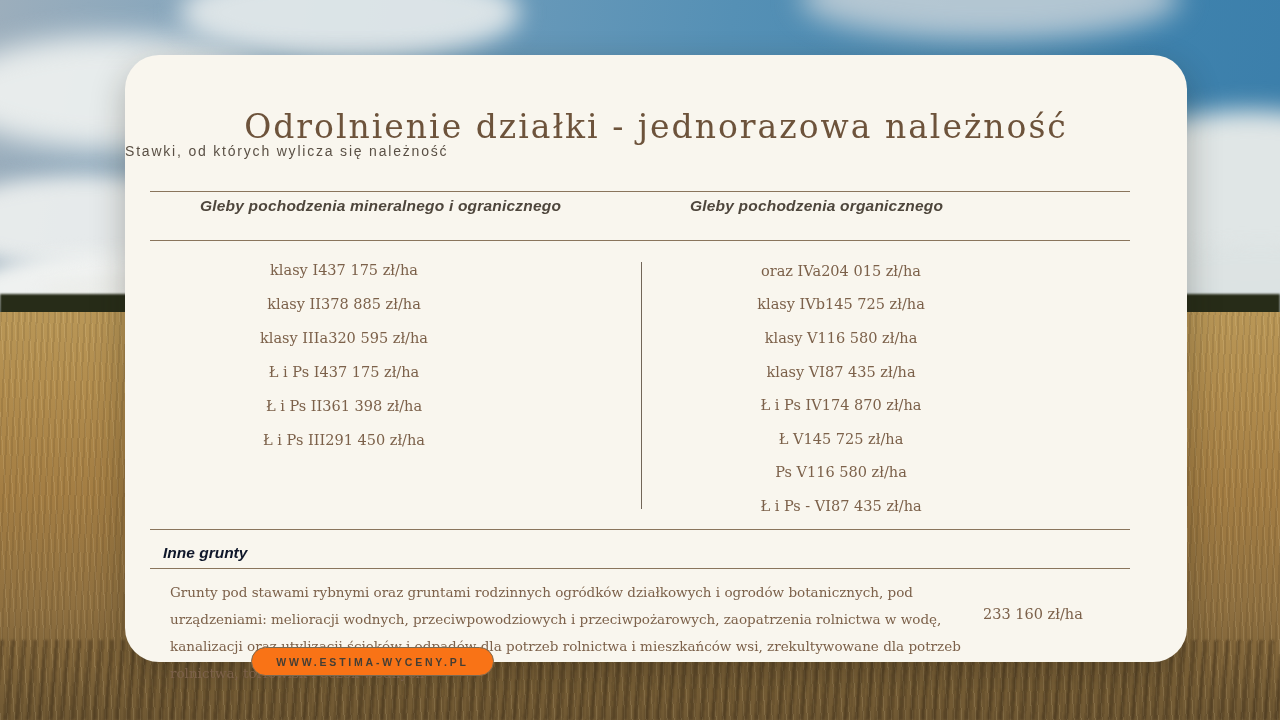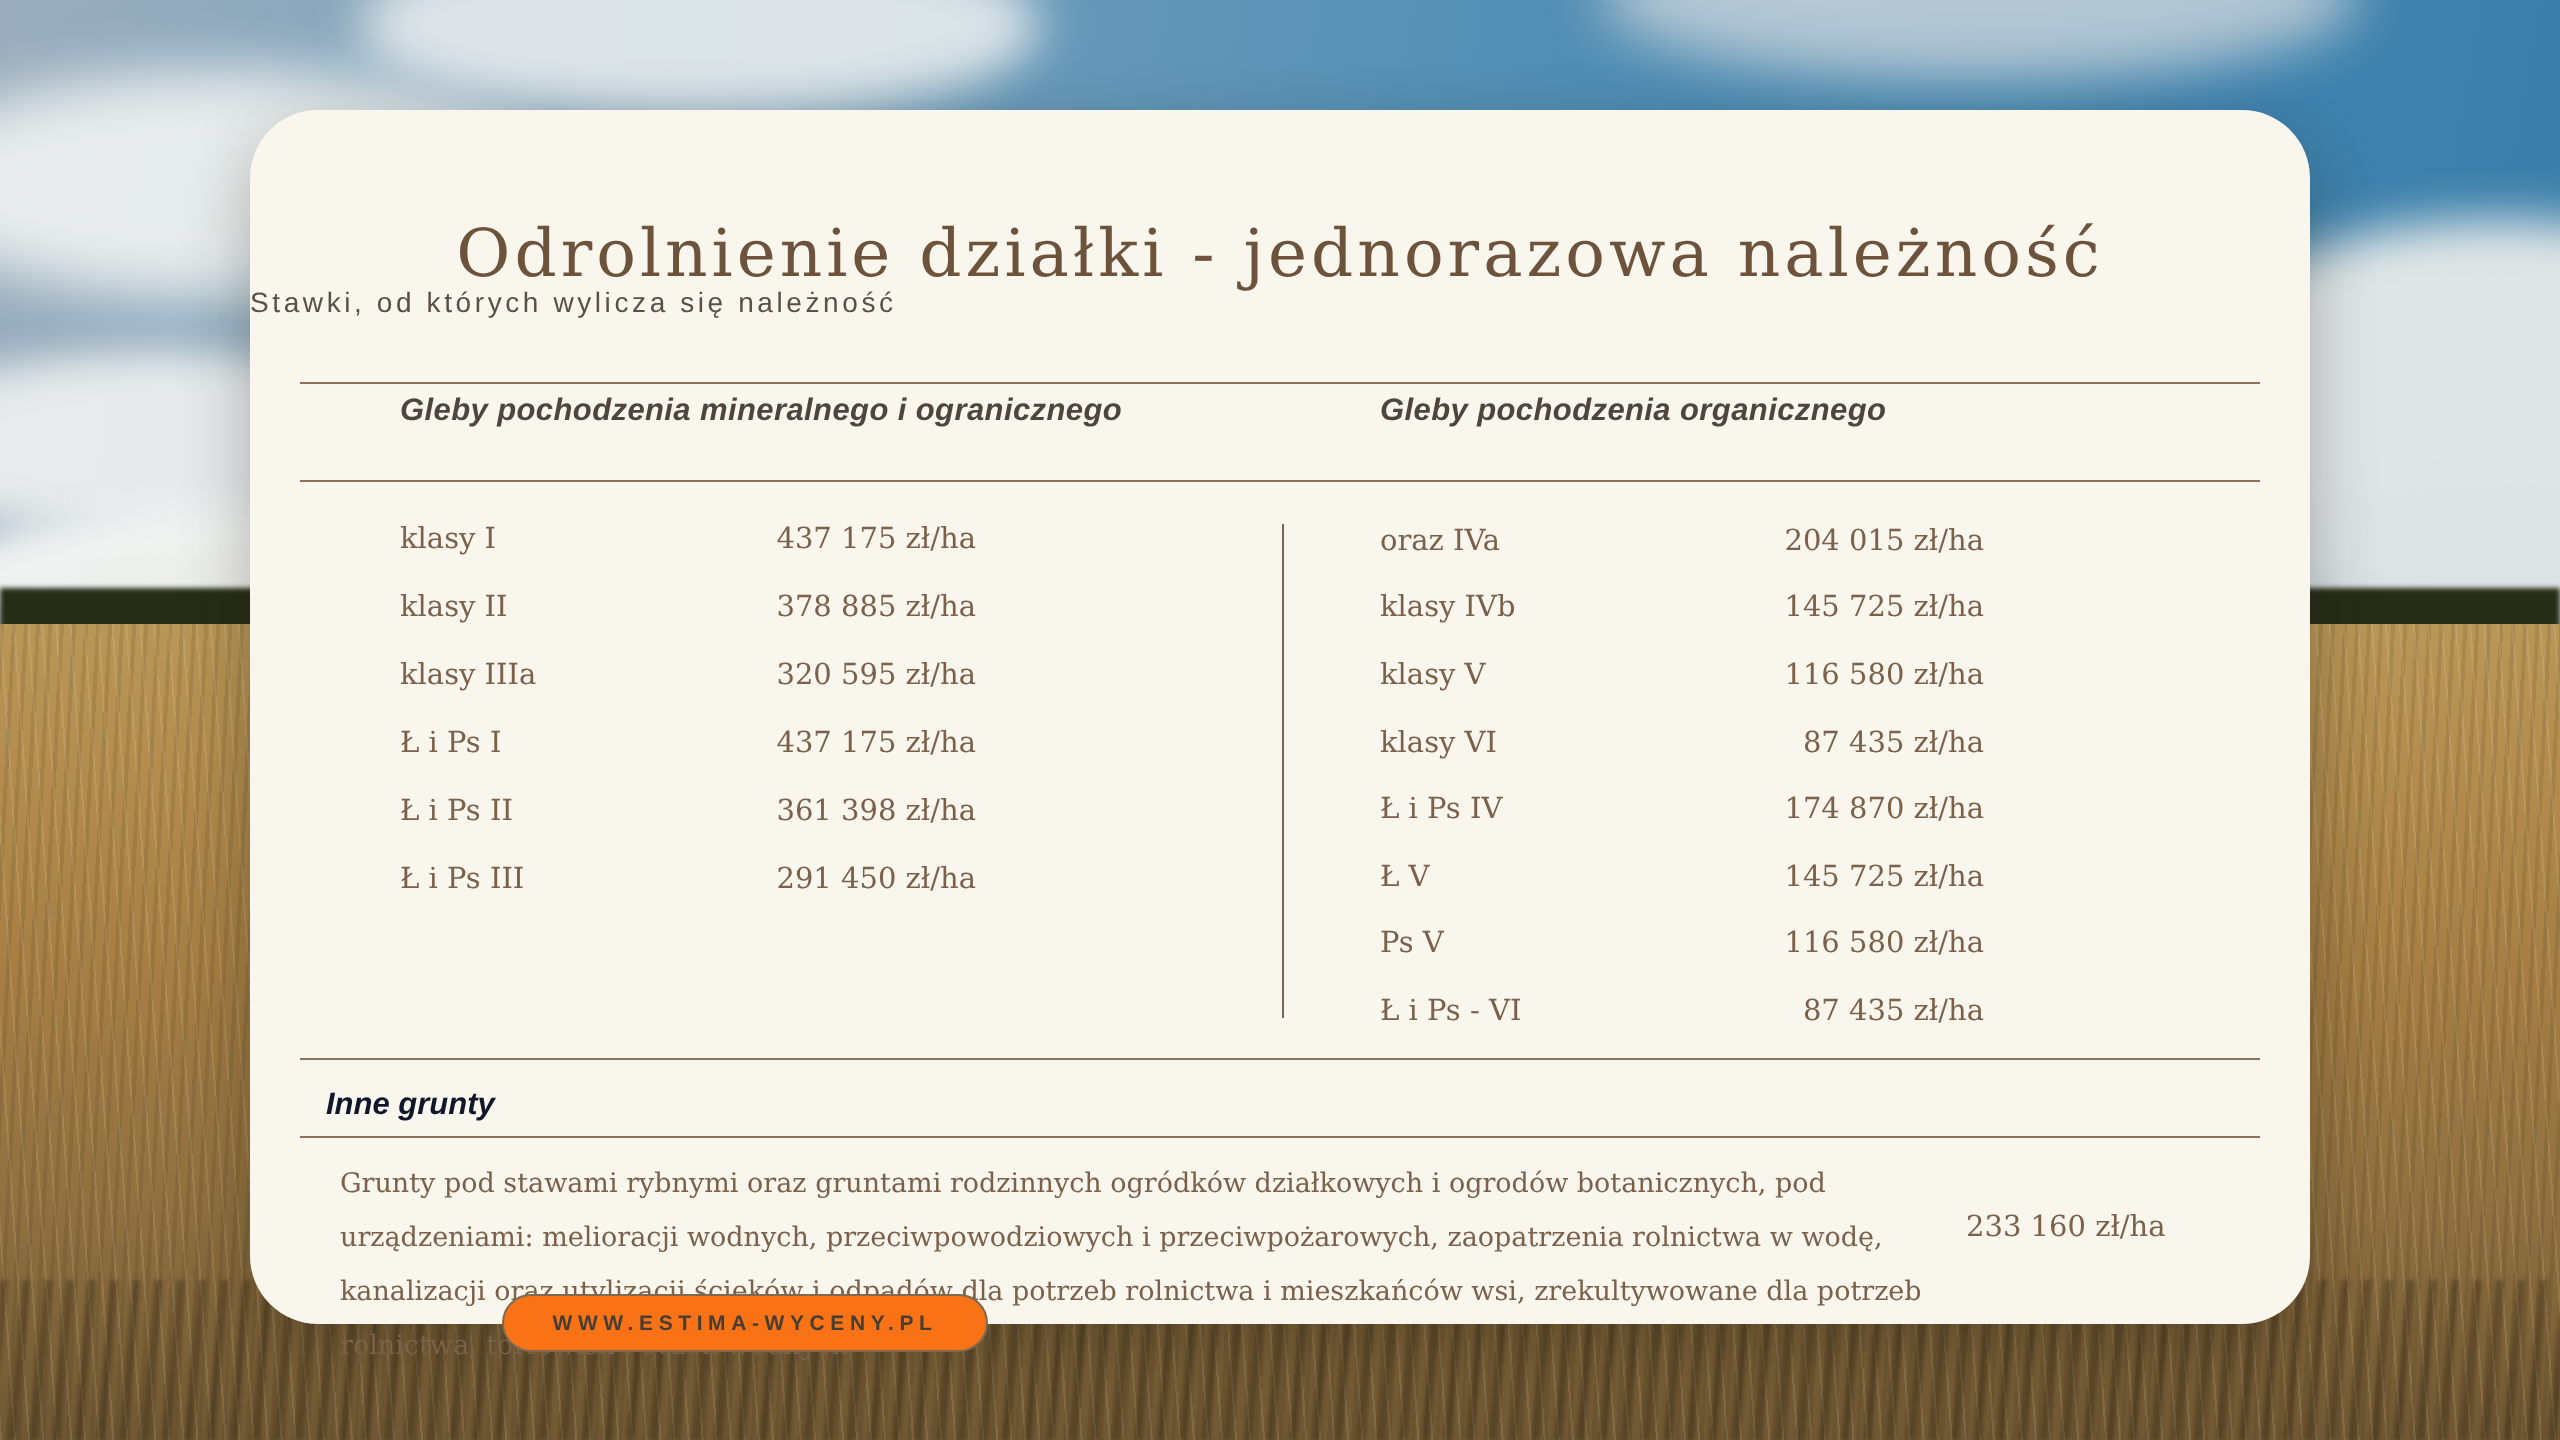--- a/index.html
+++ b/index.html
@@ -22,35 +22,35 @@
   .field{position:absolute;left:0;top:312px;width:1280px;height:408px;
     background:
       repeating-linear-gradient(93deg,rgba(58,42,20,.12) 0 2px,rgba(0,0,0,0) 2px 6px),
       repeating-linear-gradient(86deg,rgba(255,235,190,.12) 0 1px,rgba(0,0,0,0) 1px 7px),
       linear-gradient(180deg,#b99757 0%,#b28d4e 18%,#a37d43 45%,#8f7040 72%,#6f5833 100%);}
   .field-dark{position:absolute;left:0;top:640px;width:1280px;height:80px;
     background:repeating-linear-gradient(95deg,rgba(40,28,12,.35) 0 4px,rgba(0,0,0,0) 4px 11px);filter:blur(1px);}
 
   
   .card{position:absolute;left:125px;top:55px;width:1030px;height:607px;background:#f9f6ee;
-    border-radius:34px;box-shadow:0 12px 34px rgba(30,25,15,.30);}
+    border-radius:34px;box-shadow:0 12px 34px rgba(30,25,15,.30);padding-left:32px;}
   .title{position:absolute;left:0;top:30px;width:100%;text-align:center;
     font-family:"DejaVu Serif",serif;font-size:33px;letter-spacing:2px;color:#6d533b;font-weight:500;}
   .subtitle{position:absolute;left:0;top:88px;width:100%;
     font-size:14px;letter-spacing:1.8px;color:#5a5045;}
   .rule{position:absolute;left:25px;width:980px;height:1px;background:rgba(110,85,55,.8);}
   .rule1{top:136px;} .rule2{top:185px;} .rule3{top:474px;} .rule4{top:513px;}
   .col-header{position:absolute;top:142px;font-style:italic;font-weight:600;font-size:15.5px;
     color:#4e463c;letter-spacing:.2px;}
   .col-header.lft{left:75px;} .col-header.rgt{left:565px;}
 
   .ratetable{position:absolute;display:flex;flex-direction:column;}
   .tbl-left{left:75px;top:198px;width:288px;}
   .tbl-right{left:565px;top:199px;width:302px;}
-  .row{display:flex;justify-content:space-between;align-items:center;}
+  .row{display:flex;justify-content:center;align-items:center;}
   .tbl-left .row{height:34px;} .tbl-right .row{height:33.6px;}
   .lab,.val{font-family:"DejaVu Serif",serif;font-size:14.5px;color:#7c614a;}
   .val{text-align:right;}
   .vdivider{position:absolute;left:516px;top:207px;width:1px;height:247px;background:rgba(80,66,50,.8);}
 
   .inne{position:absolute;left:38px;top:489px;font-style:italic;font-weight:600;
     font-size:15.5px;color:#0f172a;}
   .desc{position:absolute;left:45px;top:524px;width:795px;margin:0;
     font-family:"DejaVu Serif",serif;font-size:13.5px;line-height:27px;color:#7c614a;}
   .desc-value{position:absolute;left:858px;top:551px;width:160px;

